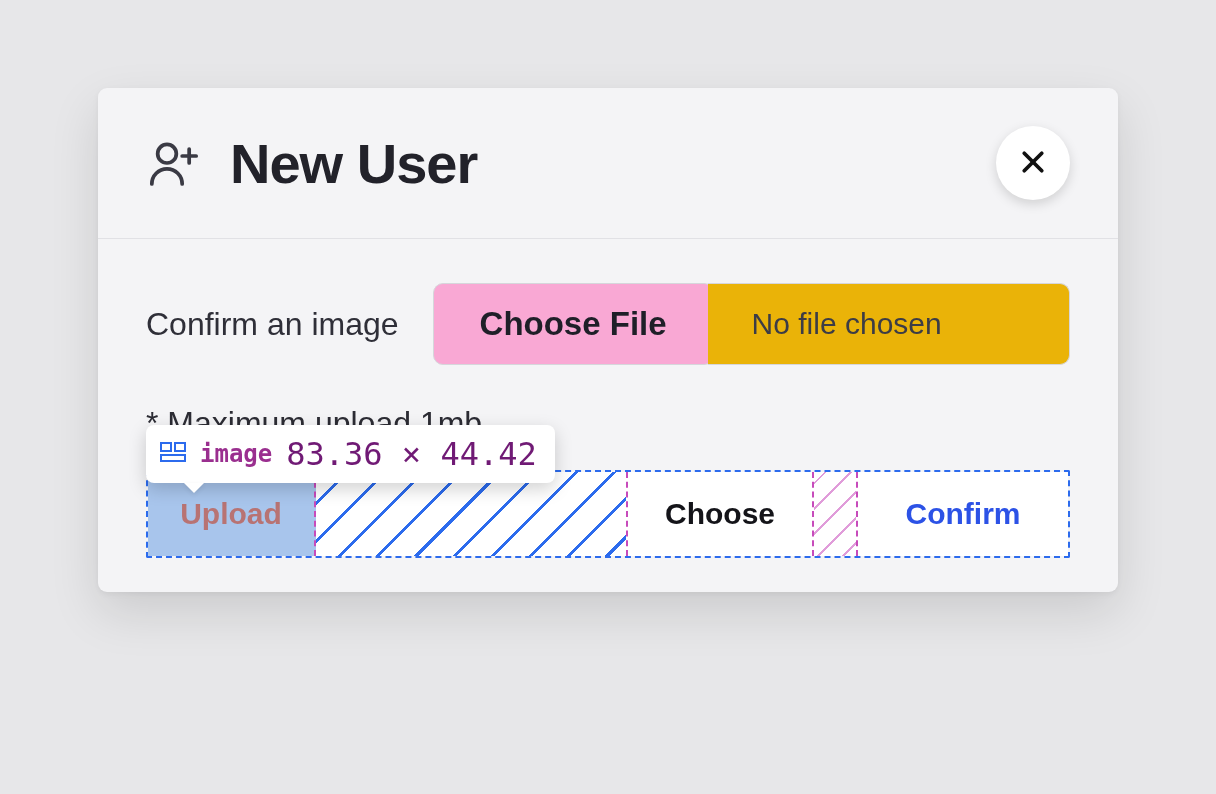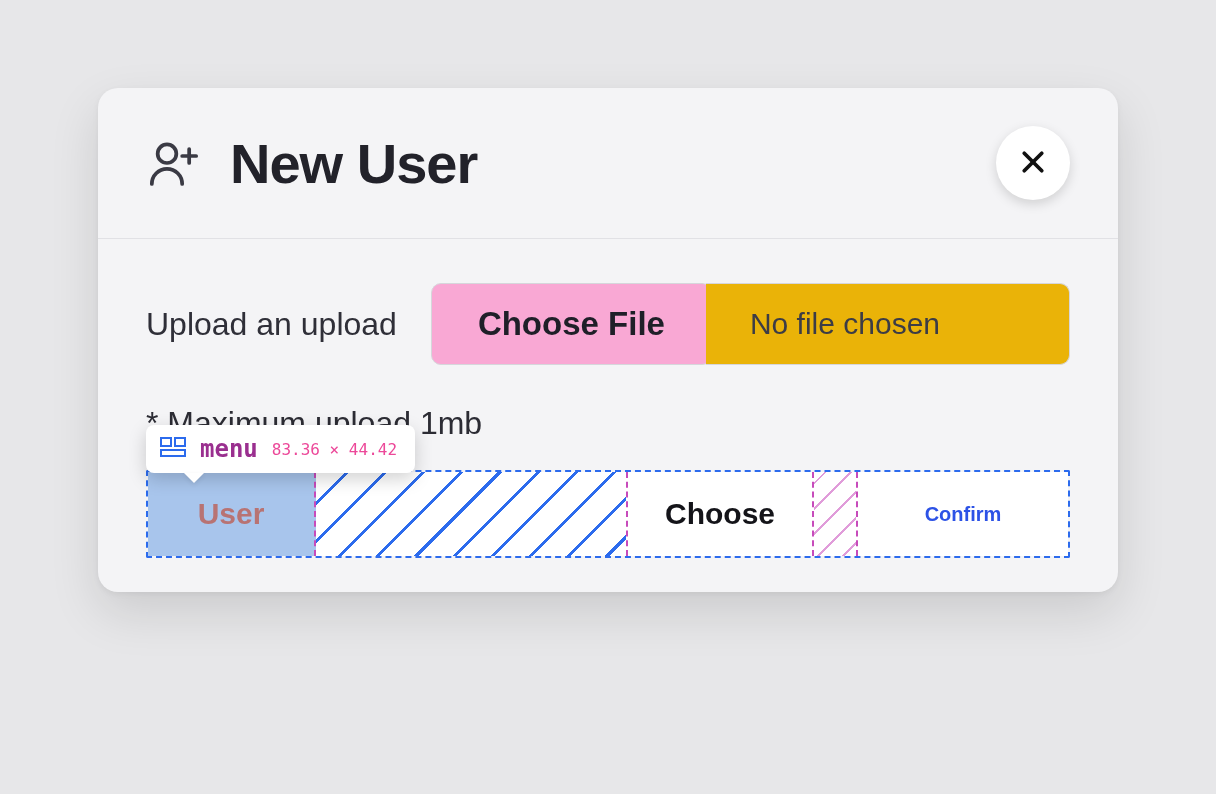--- a/index.html
+++ b/index.html
@@ -9,21 +9,21 @@
     background: #e7e7e9;
     font-family: -apple-system, BlinkMacSystemFont, "Segoe UI", Helvetica, Arial, sans-serif;
     display: flex;
     align-items: flex-start;
     justify-content: center;
     padding-top: 88px;
   }
   .dialog {
     width: 1020px;
     background: #f4f4f6;
-    border-radius: 20px;
+    border-radius: 9px;
     box-shadow: 0 20px 50px rgba(0,0,0,0.12), 0 2px 6px rgba(0,0,0,0.05);
     overflow: visible;
     position: relative;
   }
   .dialog-header {
     display: flex;
     align-items: center;
     padding: 38px 48px 38px 48px;
     gap: 28px;
     border-bottom: 1px solid #e1e1e5;
@@ -126,21 +126,21 @@
     left: 38px;
     bottom: -10px;
     width: 0; height: 0;
     border-left: 10px solid transparent;
     border-right: 10px solid transparent;
     border-top: 10px solid #ffffff;
     filter: drop-shadow(0 2px 2px rgba(0,0,0,0.08));
   }
   .inspect-icon { color: #2c6bed; }
   .inspect-tag { color: #9a2f8f; font-weight: 700; font-size: 24px; }
-  .inspect-dims { color: #ec4899; font-size: 16px; text-align: right; }
+  .inspect-dims { color: #701a75; font-size: 32px; text-align: right; }
 
   
   .dialog-footer {
     margin: 18px 48px 34px 48px;
     height: 88px;
     position: relative;
     display: flex;
     border: 2px dashed #2c6bed;
     border-radius: 2px;
     overflow: hidden;
@@ -180,21 +180,21 @@
   .item-gap {
     width: 44px;
     background: #ffffff;
     position: relative;
   }
   .item-confirm {
     width: 210px;
     background: #ffffff;
   }
   .item-confirm span {
-    font-size: 20px;
+    font-size: 30px;
     font-weight: 800;
     color: #2c52e6;
   }
 
   .hatch-blue, .hatch-pink {
     position: absolute;
     inset: 0;
   }
   .hatch-blue {
     background-image: repeating-linear-gradient(
@@ -240,44 +240,44 @@
         <svg viewBox="0 0 24 24" fill="none" stroke="currentColor" stroke-width="3" stroke-linecap="round">
           <line x1="5" y1="5" x2="19" y2="19"></line>
           <line x1="19" y1="5" x2="5" y2="19"></line>
         </svg>
       </span>
     </button>
   </div>
 
   <div class="dialog-body">
     <div class="upload-row">
-      <span class="upload-label">Upload an upload</span>
+      <span class="upload-label">Confirm an image</span>
       <div class="file-group">
         <button class="choose-btn">Choose File</button>
         <div class="file-status">No file chosen</div>
       </div>
     </div>
     <div class="hint">* Maximum upload 1mb</div>
   </div>
 
   <div class="inspect-tooltip">
     <span class="inspect-icon">
       <svg width="26" height="20" viewBox="0 0 26 20" fill="none" stroke="currentColor" stroke-width="2">
         <rect x="1" y="1" width="10" height="8"></rect>
         <rect x="15" y="1" width="10" height="8"></rect>
         <rect x="1" y="13" width="24" height="6"></rect>
       </svg>
     </span>
-    <span class="inspect-tag">menu</span>
+    <span class="inspect-tag">image</span>
     <span class="inspect-dims">83.36 × 44.42</span>
   </div>
 
   <div class="dialog-footer">
     <div class="flex-item item-clear">
-      <span>User</span>
+      <span>Upload</span>
     </div>
     <div class="flex-item item-spacer">
       <div class="hatch-blue"></div>
     </div>
     <div class="flex-item item-cancel">
       <span>Choose</span>
     </div>
     <div class="flex-item item-gap">
       <div class="hatch-pink"></div>
     </div>

